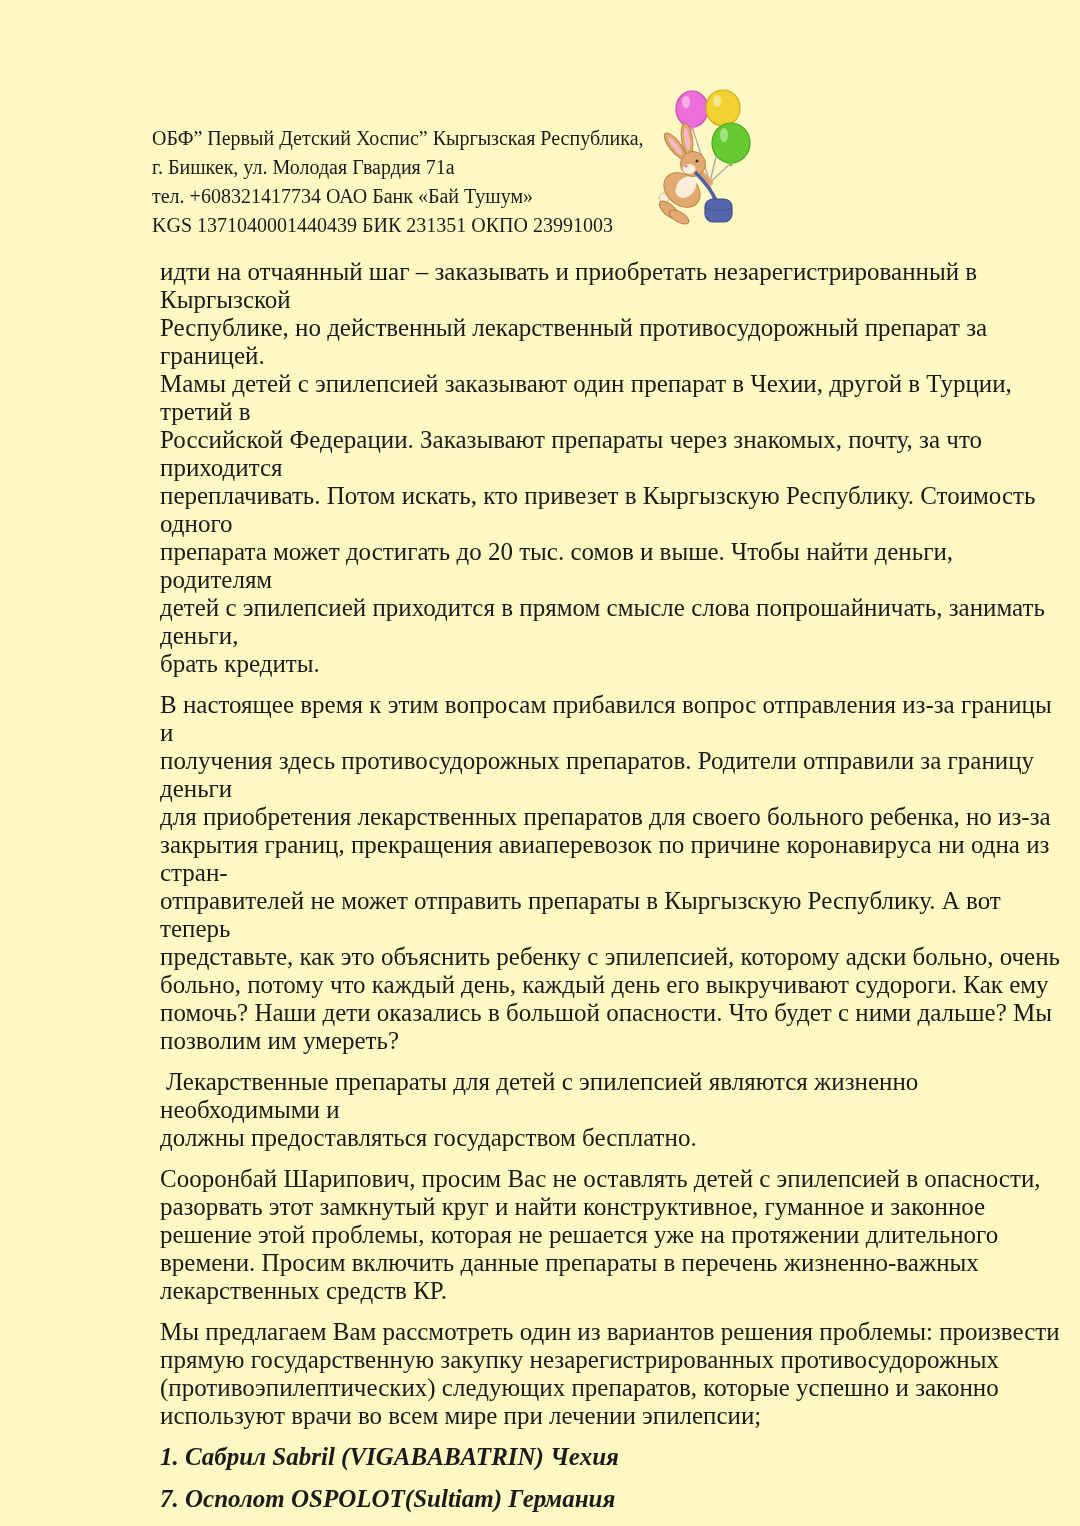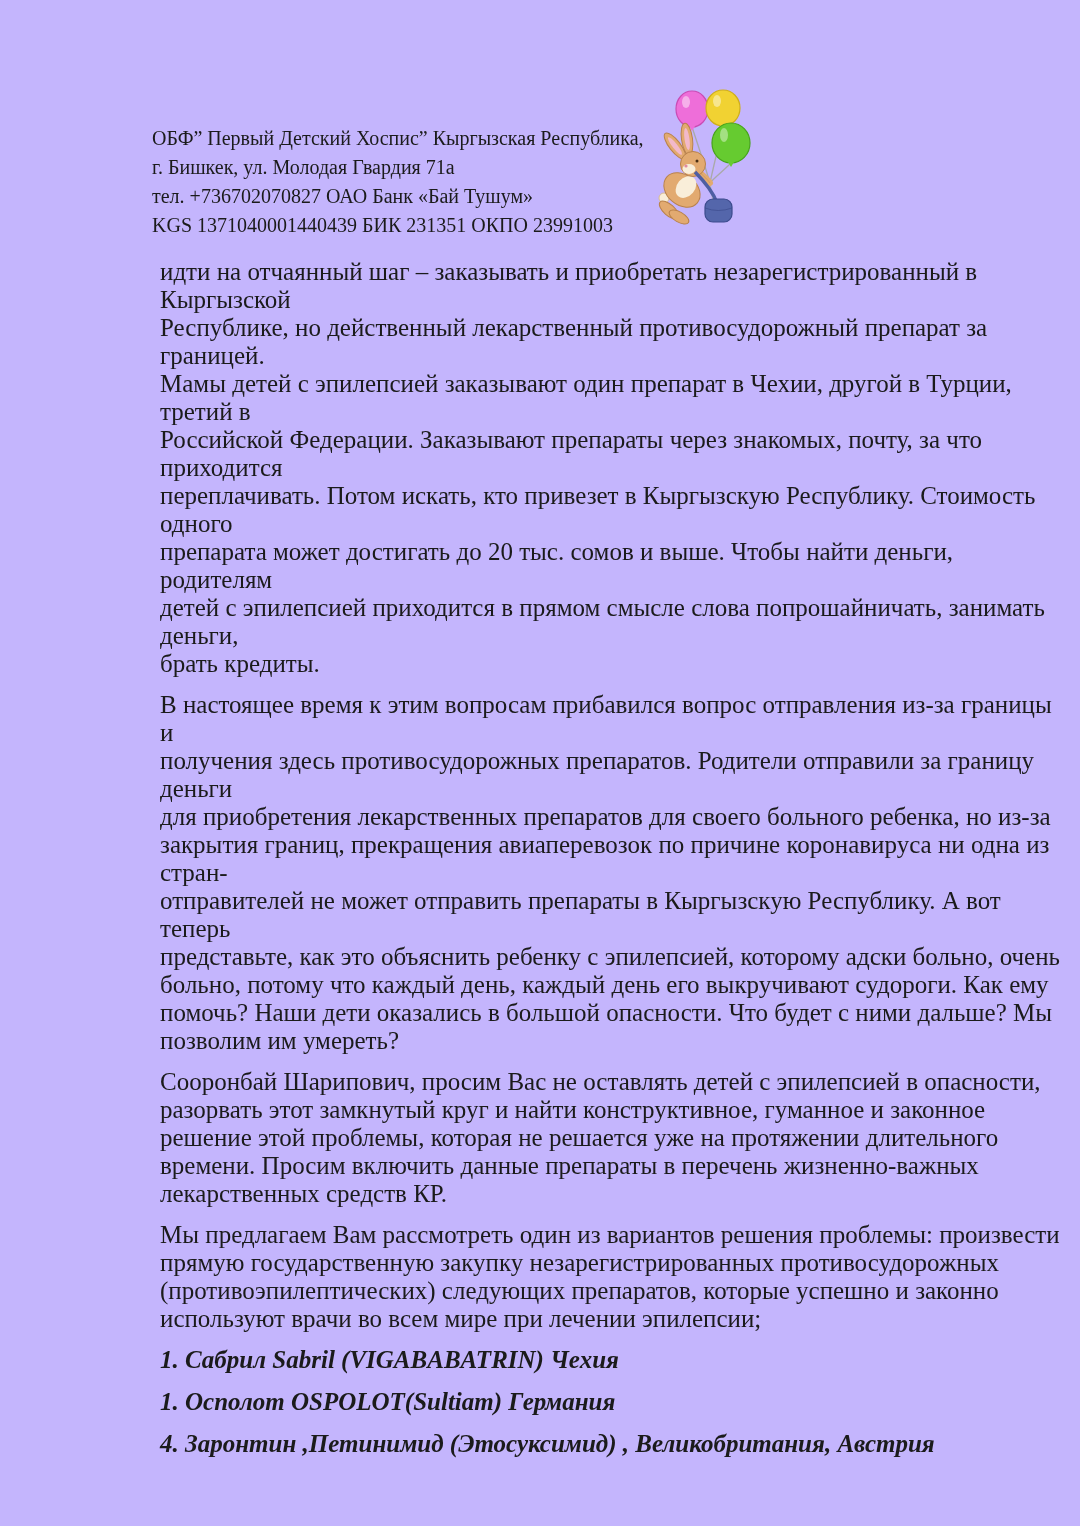--- a/index.html
+++ b/index.html
@@ -4,21 +4,21 @@
 <style>
   html, body {
     margin: 0;
     padding: 0;
     background: #ffffff;
   }
   .page {
     position: relative;
     width: 1080px;
     height: 1526px;
-    background: #c4b5fd;
+    background: #fef9c3;
     overflow: hidden;
     font-family: "Liberation Serif", serif;
     color: #1b1b1b;
   }
   .org-block {
     position: absolute;
     left: 152px;
     top: 124px;
     font-size: 20px;
     line-height: 29px;
@@ -58,21 +58,21 @@
   }
 </style>
 </head>
 <body>
 
 <div class="page">
 
   <div class="org-block">
     <div>ОБФ” Первый Детский Хоспис” Кыргызская Республика,</div>
     <div>г. Бишкек, ул. Молодая Гвардия 71а</div>
-    <div>тел. +736702070827 ОАО Банк «Бай Тушум»</div>
+    <div>тел. +608321417734 ОАО Банк «Бай Тушум»</div>
     <div>KGS 1371040001440439 БИК 231351 ОКПО 23991003</div>
   </div>
 
   <svg class="logo" viewBox="0 0 118 152" xmlns="http://www.w3.org/2000/svg">
 
     <g>
       <path d="M37,41 C44,62 50,80 55,97" stroke="#a9a9a9" stroke-width="1.3" fill="none"></path>
       <path d="M68,40 C63,63 58,82 55,97" stroke="#a9a9a9" stroke-width="1.3" fill="none"></path>
       <path d="M76,77 C67,86 59,92 55,97" stroke="#a9a9a9" stroke-width="1.3" fill="none"></path>
       <path d="M55,97 C57,112 60,124 62,136" stroke="#b5b5b5" stroke-width="1.2" fill="none"></path>
@@ -135,28 +135,30 @@
 брать кредиты.</p>
     <p>В настоящее время к этим вопросам прибавился вопрос отправления из-за границы и
 получения здесь противосудорожных препаратов. Родители отправили за границу деньги
 для приобретения лекарственных препаратов для своего больного ребенка, но из-за
 закрытия границ, прекращения авиаперевозок по причине коронавируса ни одна из стран-
 отправителей не может отправить препараты в Кыргызскую Республику. А вот теперь
 представьте, как это объяснить ребенку с эпилепсией, которому адски больно, очень
 больно, потому что каждый день, каждый день его выкручивают судороги. Как ему
 помочь?  Наши дети оказались в большой опасности. Что будет с ними дальше? Мы
 позволим им умереть?</p>
+    <p class="indent-sm">Лекарственные препараты для детей с эпилепсией являются жизненно необходимыми и
+должны предоставляться государством бесплатно.</p>
     <p class="bold">Сооронбай Шарипович, просим Вас не оставлять  детей с эпилепсией в опасности,
 разорвать этот замкнутый круг и найти конструктивное, гуманное и законное
 решение этой проблемы, которая не решается уже на протяжении длительного
 времени. Просим включить данные препараты в перечень жизненно-важных
 лекарственных средств КР.</p>
     <p>Мы предлагаем Вам рассмотреть один из вариантов решения проблемы: произвести
 прямую государственную закупку незарегистрированных противосудорожных
 (противоэпилептических) следующих препаратов, которые успешно и законно
 используют врачи во всем мире при лечении эпилепсии;</p>
 
     <p class="med">1. Сабрил Sabril  (VIGABABATRIN) Чехия</p>
-    <p class="med">1. Осполот OSPOLOT(Sultiam) Германия</p>
+    <p class="med">7. Осполот OSPOLOT(Sultiam) Германия</p>
     <p class="med">4. Заронтин ,Петинимид (Этосуксимид) , Великобритания, Австрия</p>
   </div>
 
 </div>
 
 </body></html>

